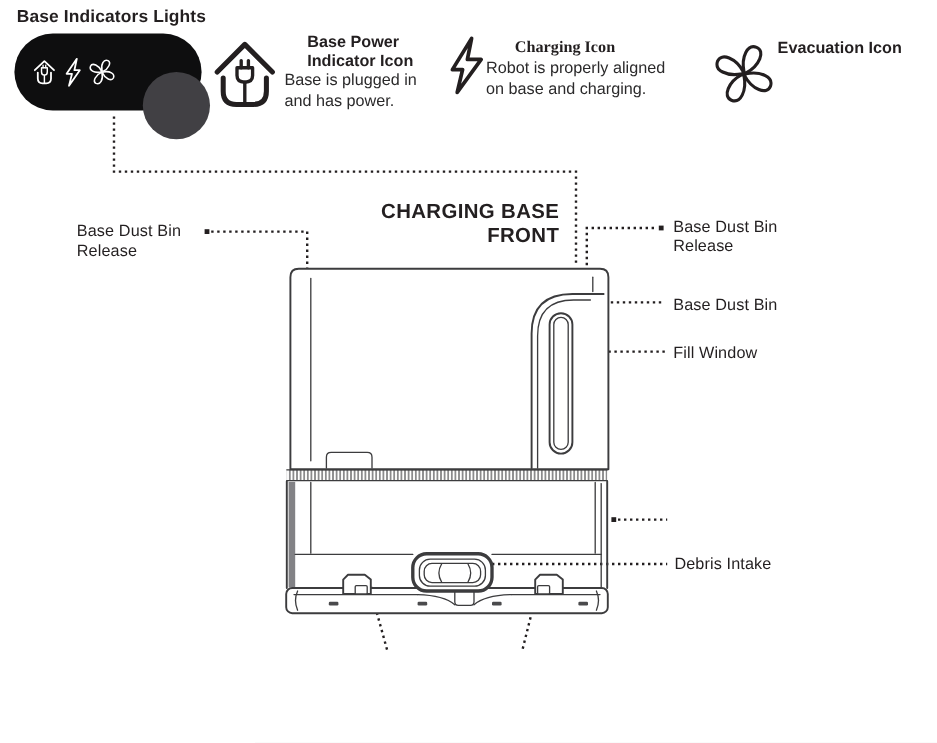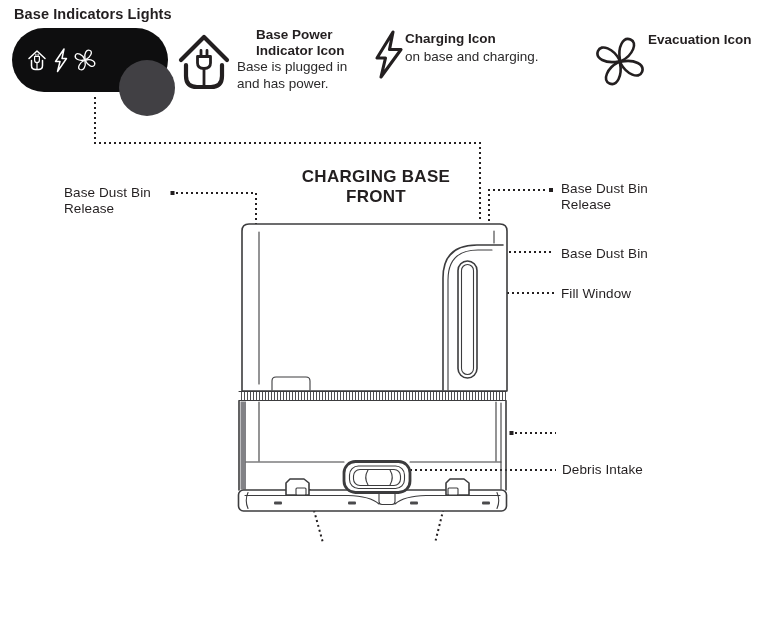--- a/index.html
+++ b/index.html
@@ -74,40 +74,41 @@
     <span>Indicator Icon</span>
   </div>
   <div class="abs legend-desc" style="left:237px;top:59px;">
     <span>Base is plugged in</span>
     <span>and has power.</span>
   </div>
 
   <svg class="abs" style="left:374px;top:30px;" width="30" height="50" viewBox="0 0 30 50">
     <path d="M19,2 L3,28 H11.5 L7,47 L27,19.5 H15.5 Z" fill="#fff" stroke="#231f20" stroke-width="3.1" stroke-linejoin="round"></path>
   </svg>
-  <div class="abs legend-title" style="left:405px;top:31px;">
+  <div class="abs legend-title" style="left:429px;top:31px;font-family:Liberation Serif, serif;">
     <span>Charging Icon</span>
   </div>
   <div class="abs legend-desc" style="left:405px;top:49px;">
+    <span>Robot is properly aligned</span>
     <span>on base and charging.</span>
   </div>
 
   <svg class="abs" style="left:596px;top:34px;" width="48" height="56" viewBox="0 0 48 56">
     <g>
       <path class="ink-ic" stroke-width="2.6" d="M24,26 C21.5,13 27,2.5 34.5,5.5 C42,8.5 37,21 25.5,27 Z"></path>
       <path class="ink-ic" stroke-width="2.6" d="M24,26 C21.5,13 27,2.5 34.5,5.5 C42,8.5 37,21 25.5,27 Z" transform="rotate(90 24 27.5)"></path>
       <path class="ink-ic" stroke-width="2.6" d="M24,26 C21.5,13 27,2.5 34.5,5.5 C42,8.5 37,21 25.5,27 Z" transform="rotate(180 24 27.5)"></path>
       <path class="ink-ic" stroke-width="2.6" d="M24,26 C21.5,13 27,2.5 34.5,5.5 C42,8.5 37,21 25.5,27 Z" transform="rotate(270 24 27.5)"></path>
     </g>
   </svg>
   <div class="abs legend-title" style="left:648px;top:32px;">
     <span>Evacuation Icon</span>
   </div>
 
-  <div class="abs diagram-title" style="left:286px;top:167px;width:180px;">
+  <div class="abs diagram-title" style="left:286px;top:167px;width:180px;text-align:right;">
     <span>CHARGING BASE</span>
     <span>FRONT</span>
   </div>
 
   <svg class="abs" style="left:0;top:0;" width="781" height="619" viewBox="0 0 781 619">
     <defs>
       <pattern id="hatch" width="3" height="10" patternUnits="userSpaceOnUse">
         <path d="M1.5,0 V10" stroke="#3c3c3e" stroke-width="0.9"></path>
       </pattern>
     </defs>

